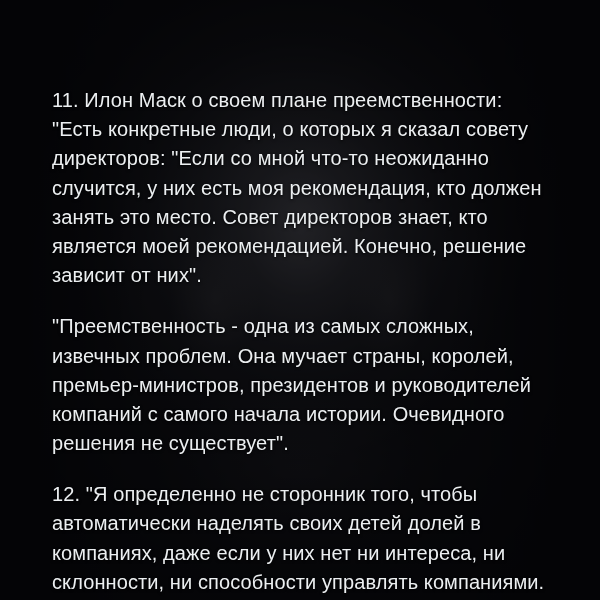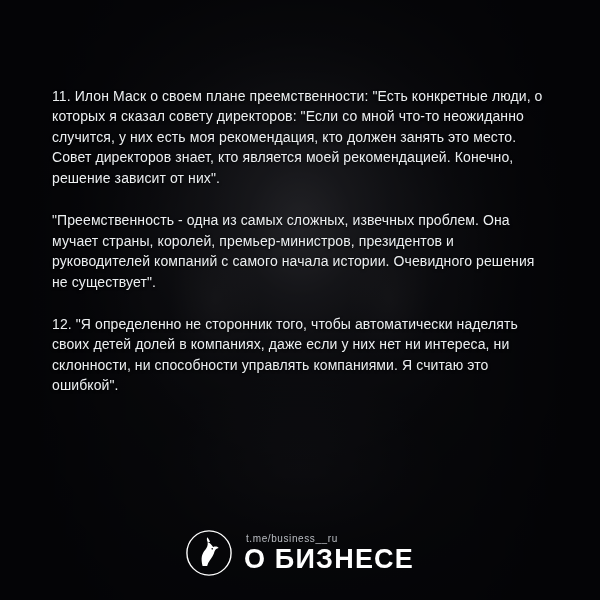--- a/index.html
+++ b/index.html
@@ -46,21 +46,21 @@
     background: rgba(6,6,9,0.70);
   }
   #content {
     position: absolute;
     inset: 0;
     padding: 86px 52px 0 52px;
     box-sizing: border-box;
   }
   .para {
     color: #eceff1;
-    font-size: 14px;
+    font-size: 20px;
     line-height: 1.46;
     margin: 0 0 22px 0;
     letter-spacing: 0.1px;
     text-shadow: 0 1px 3px rgba(0,0,0,0.9);
     white-space: pre-wrap;
   }
   #footer {
     position: absolute;
     left: 0;
     right: 0;
@@ -105,26 +105,14 @@
   <div class="bg-layer bg-face"></div>
   <div class="bg-layer bg-vignette"></div>
   <div class="bg-layer bg-scrim"></div>
 
   <div id="content">
     <p class="para">11. Илон Маск о своем плане преемственности: "Есть конкретные люди, о которых я сказал совету директоров: "Если со мной что-то неожиданно случится, у них есть моя рекомендация, кто должен занять это место. Совет директоров знает, кто является моей рекомендацией. Конечно, решение зависит от них".</p>
     <p class="para">"Преемственность - одна из самых сложных, извечных проблем. Она мучает страны, королей, премьер-министров, президентов и руководителей компаний с самого начала истории. Очевидного решения не существует".</p>
     <p class="para">12. "Я определенно не сторонник того, чтобы автоматически наделять своих детей долей в компаниях, даже если у них нет ни интереса, ни склонности, ни способности управлять компаниями. Я считаю это ошибкой".</p>
   </div>
 
-  <div id="footer">
-    <svg class="logo-mark" viewBox="0 0 100 100">
-      <circle cx="50" cy="50" r="48" fill="none" stroke="#ffffff" stroke-width="3"></circle>
-      <path d="M36 78 C32 62 34 52 42 43 C46 38 48 33 47 26 C52 28 56 32 59 37 C64 35 68 36 71 39 C66 40 63 43 62 47 C60 55 56 60 52 66 C49 70 47 74 46 78 Z" fill="#ffffff"></path>
-      <path d="M47 26 C45 22 45 19 46 16 C49 19 51 22 52 26 Z" fill="#ffffff"></path>
-      <circle cx="57" cy="41" r="1.8" fill="#0a0a0c"></circle>
-    </svg>
-    <div class="brand-block">
-      <div class="brand-handle">t.me/business__ru</div>
-      <div class="brand-name">О БИЗНЕСЕ</div>
-    </div>
-  </div>
 
 </div>
 
 </body></html>

